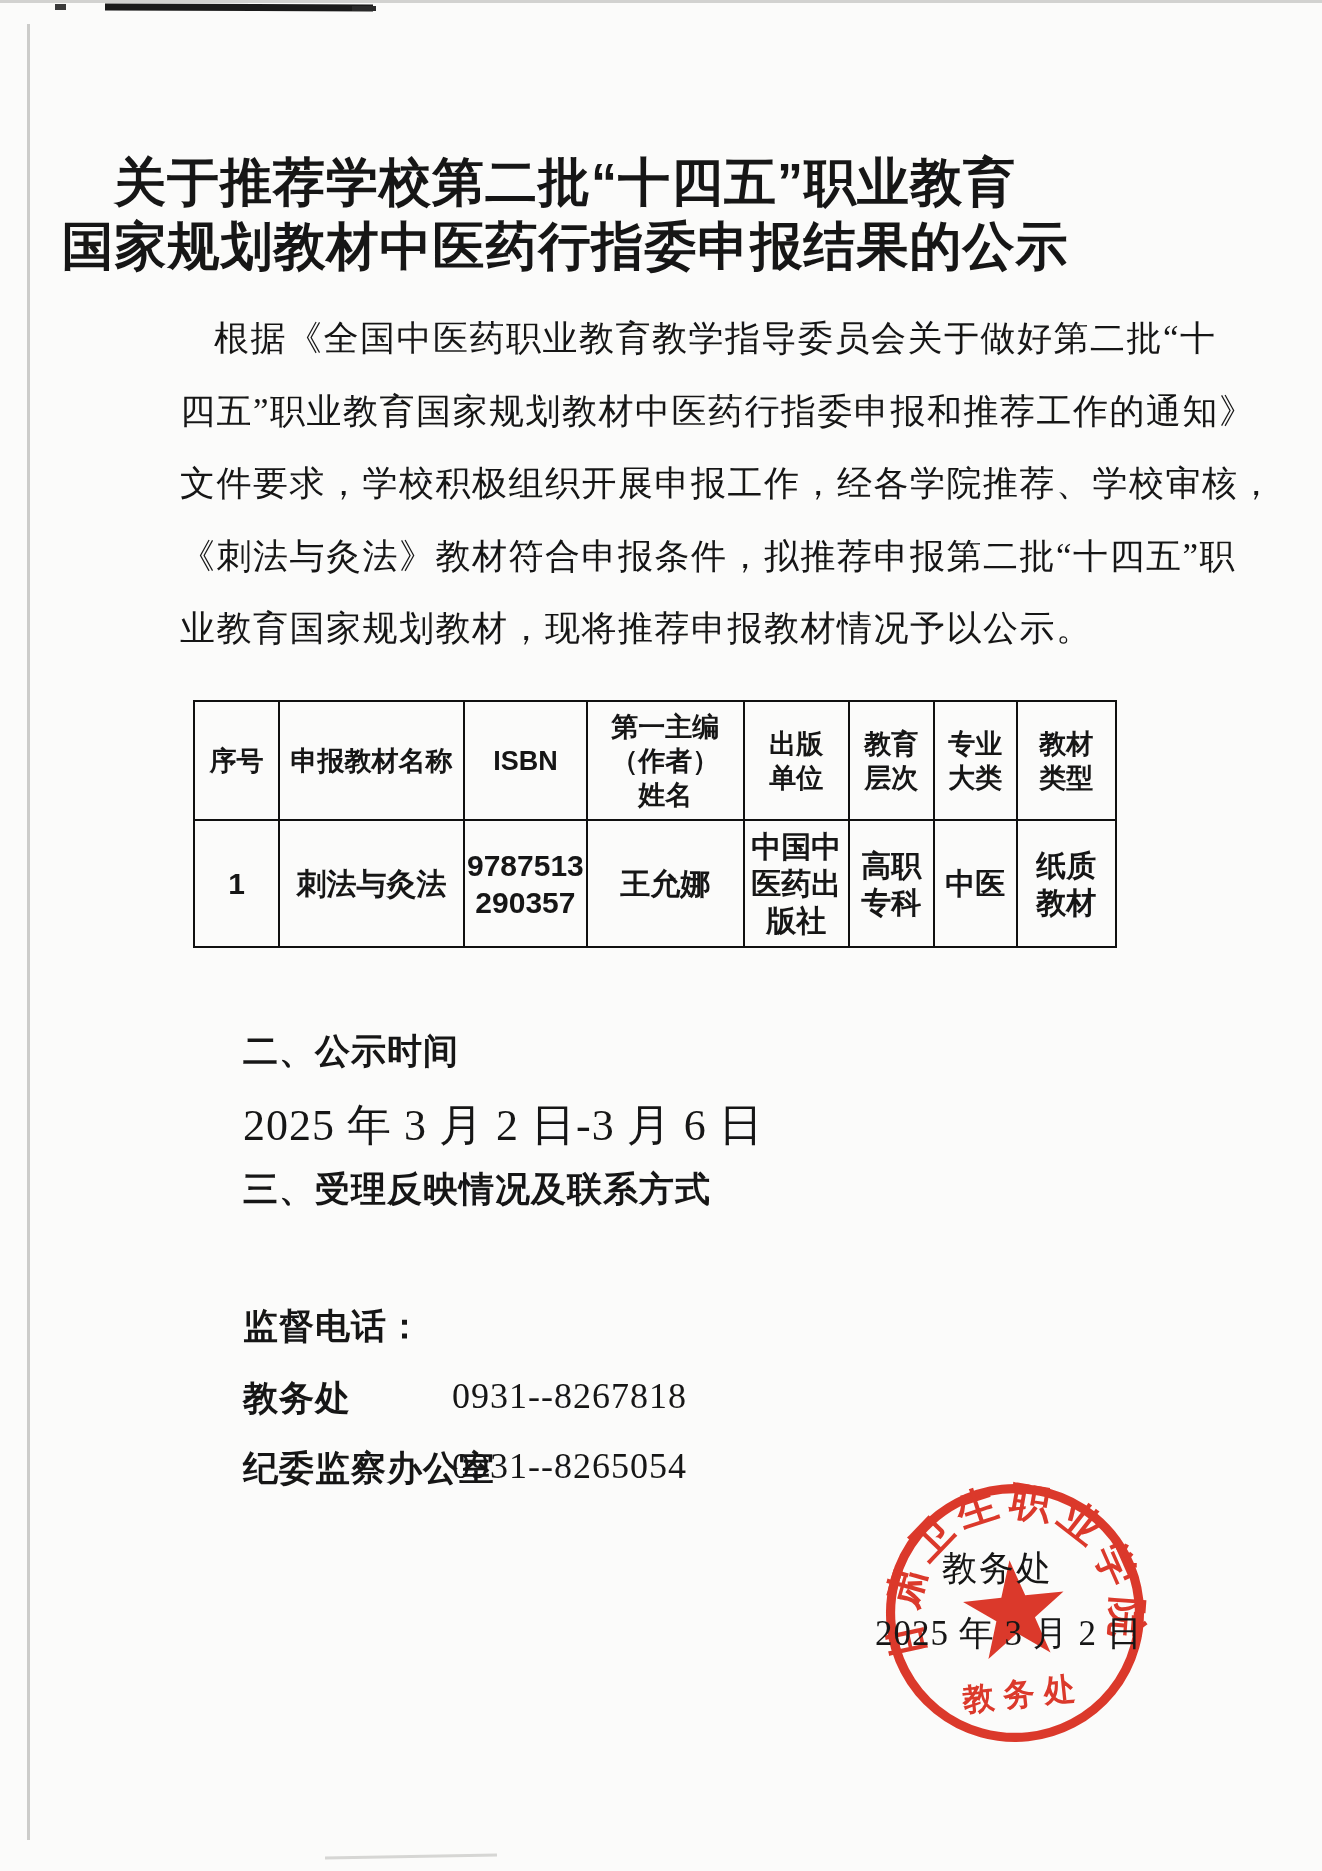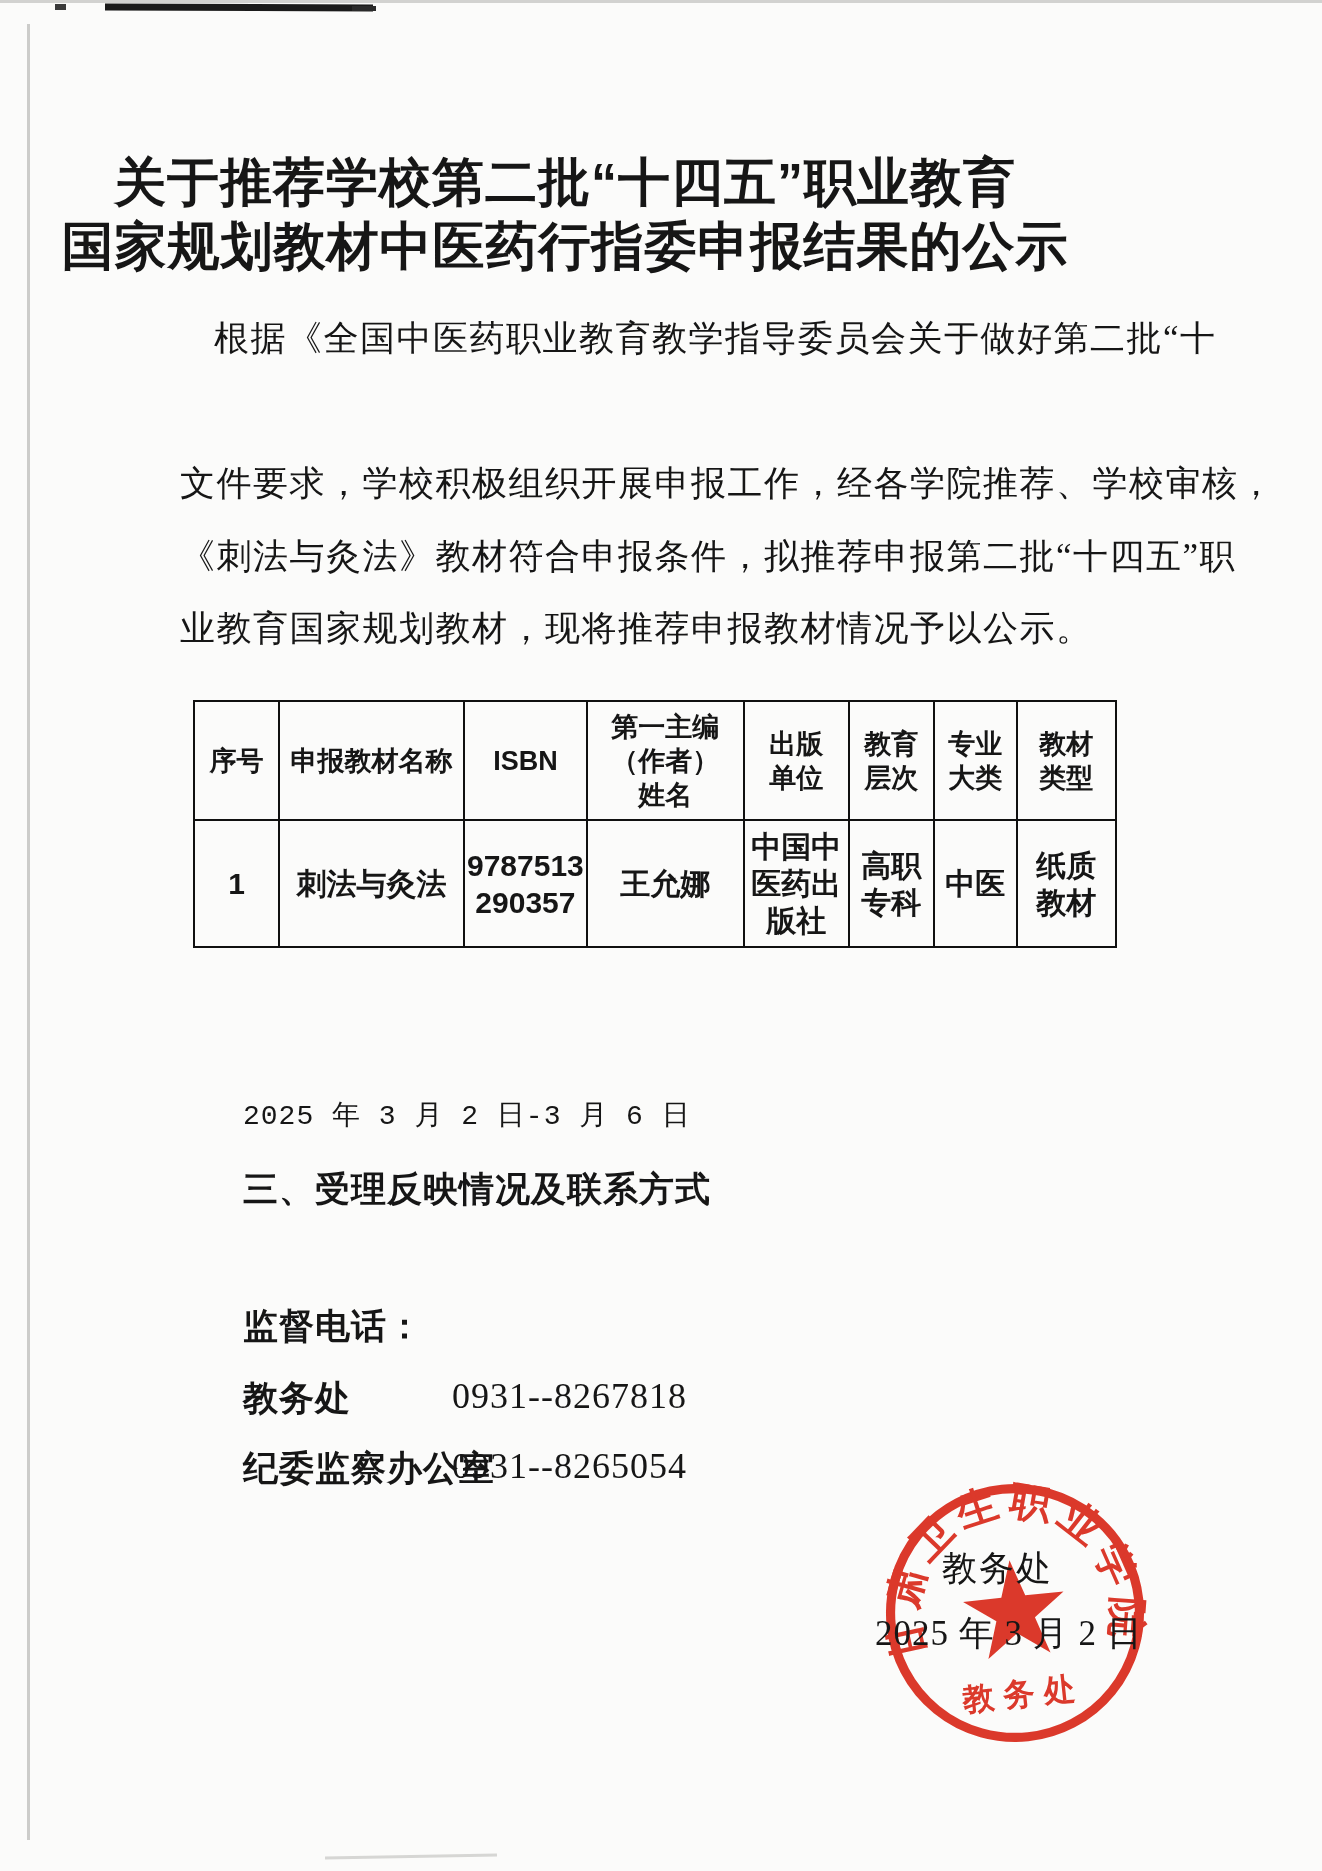--- a/index.html
+++ b/index.html
@@ -34,21 +34,21 @@
   }
   .apptable th,.apptable td{
     border:2.5px solid #101010;text-align:center;vertical-align:middle;
     white-space:pre-line;padding:0 2px;overflow:hidden;
   }
   .apptable th{font-size:27px;font-weight:700;line-height:34px;height:117px;}
   .apptable td{font-size:30px;font-weight:700;line-height:37px;height:125px;}
   
   .sec{position:absolute;left:243px;z-index:2;white-space:nowrap;}
   .sec-bold{font-family:"Liberation Sans",sans-serif;font-weight:700;font-size:35px;letter-spacing:1px;}
-  .sec-plain{font-family:Liberation Mono, monospace;font-size:28px;letter-spacing:1px;}
+  .sec-plain{font-family:Liberation Serif, serif;font-size:44px;letter-spacing:1px;}
   .sec1{top:1028px;} .sec2{top:1096px;} .sec3{top:1166px;} .sec4{top:1236px;} .sec5{top:1303px;}
   .contact1{top:1375px;} .contact2{top:1445px;}
   .phone{position:absolute;left:452px;top:0;font-family:"Liberation Serif",serif;font-weight:400;font-size:36px;letter-spacing:1px;}
   .contact-row{position:absolute;left:0;width:1322px;height:50px;z-index:2;}
   .contact-label{position:absolute;left:243px;font-family:"Liberation Sans",sans-serif;font-weight:700;font-size:35px;letter-spacing:1px;white-space:nowrap;}
   
   .sig-dept{position:absolute;left:942px;top:1545px;z-index:3;font-size:35px;letter-spacing:2px;font-family:"Liberation Serif",serif;}
   .sig-date{position:absolute;left:875px;top:1610px;z-index:3;font-size:35px;letter-spacing:1px;font-family:"Liberation Serif",serif;white-space:nowrap;}
   .stamp{
     position:absolute;left:862px;top:1460px;width:306px;height:306px;z-index:1;
@@ -65,20 +65,21 @@
   <div class="art art-top-line"></div>
   <div class="art art-top-line2"></div>
   <div class="art art-top-dot"></div>
   <div class="art art-left-line"></div>
   <div class="art art-bottom-scratch"></div>
 
   <div class="title title1">关于推荐学校第二批“十四五”职业教育</div>
   <div class="title title2">国家规划教材中医药行指委申报结果的公示</div>
 
   <div class="pline pl0">根据《全国中医药职业教育教学指导委员会关于做好第二批“十</div>
+  <div class="pline pl1">四五”职业教育国家规划教材中医药行指委申报和推荐工作的通知》</div>
   <div class="pline pl2">文件要求，学校积极组织开展申报工作，经各学院推荐、学校审核，</div>
   <div class="pline pl3">《刺法与灸法》教材符合申报条件，拟推荐申报第二批“十四五”职</div>
   <div class="pline pl4">业教育国家规划教材，现将推荐申报教材情况予以公示。</div>
 
   <table class="apptable">
     <colgroup>
       <col style="width:85px">
         <col style="width:185px">
         <col style="width:120px">
         <col style="width:157px">
@@ -115,20 +116,21 @@
 版社</td>
       <td>高职
 专科</td>
       <td>中医</td>
       <td>纸质
 教材</td>
     </tr>
   </tbody>
     </table>
 
+  <div class="sec sec-bold sec1">二、公示时间</div>
   <div class="sec sec-plain sec2">2025 年 3 月 2 日-3 月 6 日</div>
   <div class="sec sec-bold sec3">三、受理反映情况及联系方式</div>
   <div class="sec sec-bold sec5">监督电话：</div>
 
   <div class="contact-row contact1">
     <span class="contact-label">教务处</span>
     <span class="phone">0931--8267818</span>
   </div>
   <div class="contact-row contact2">
     <span class="contact-label">纪委监察办公室</span>

